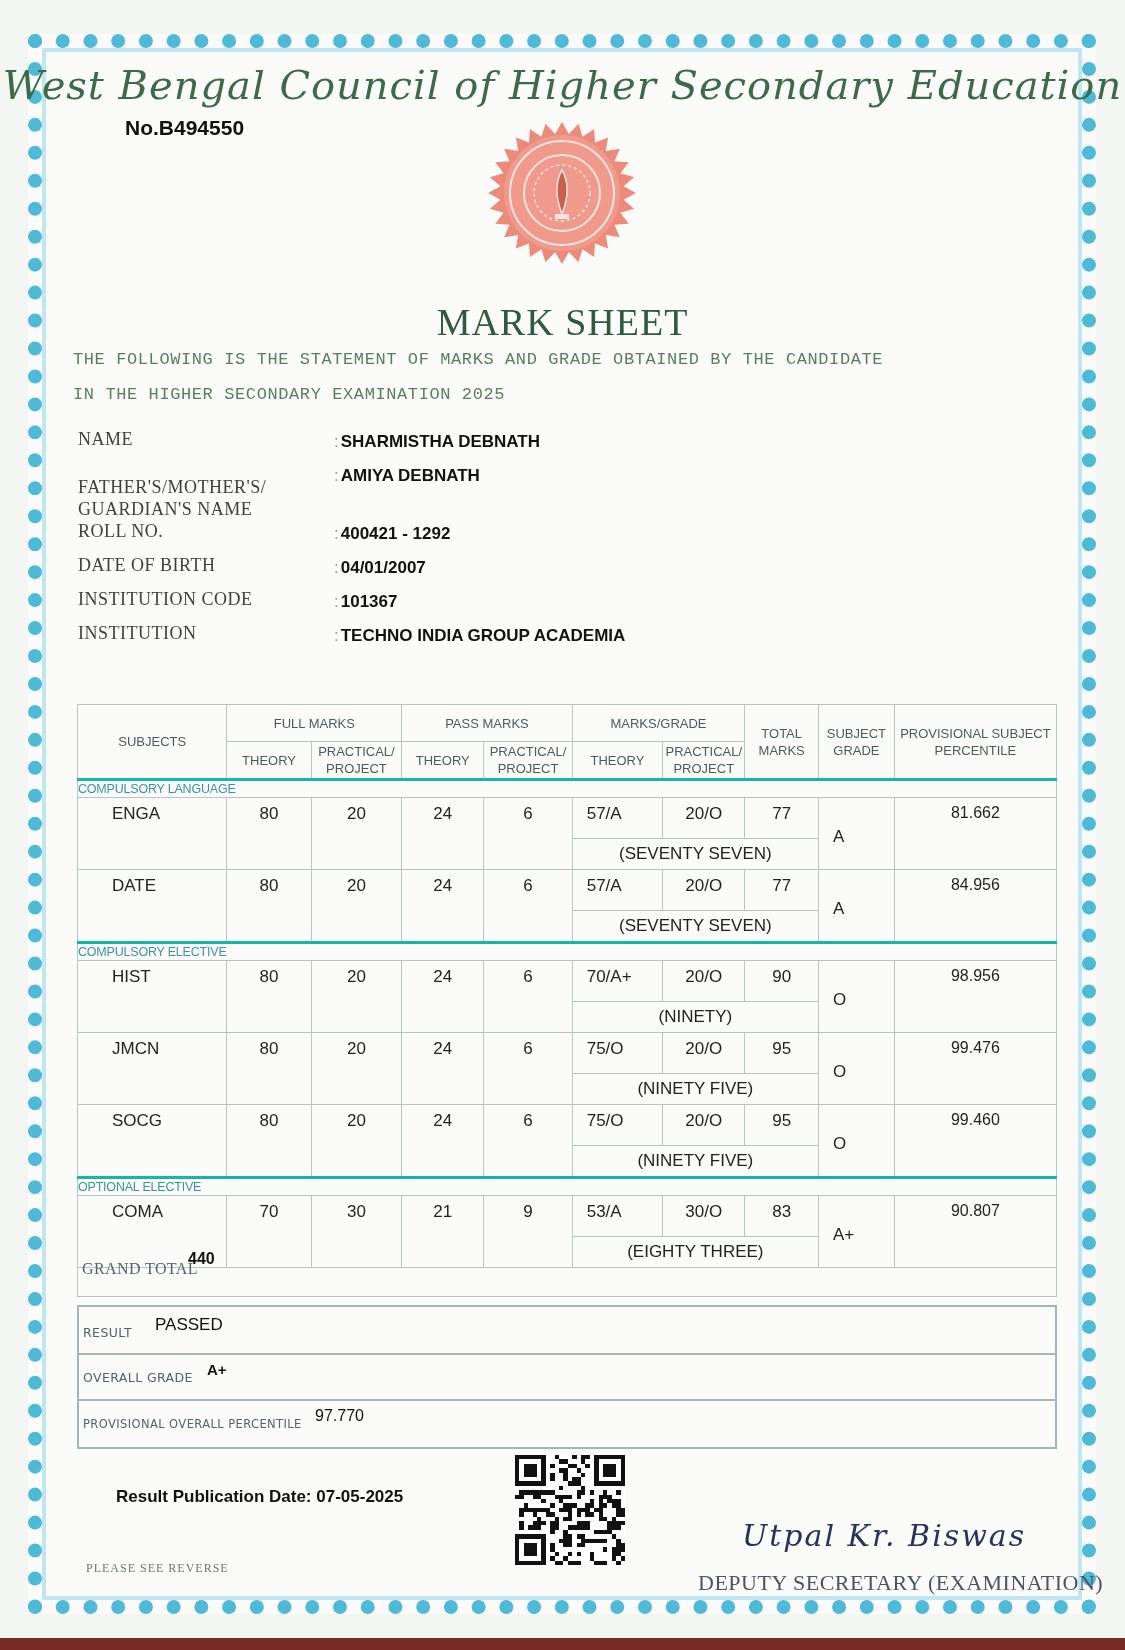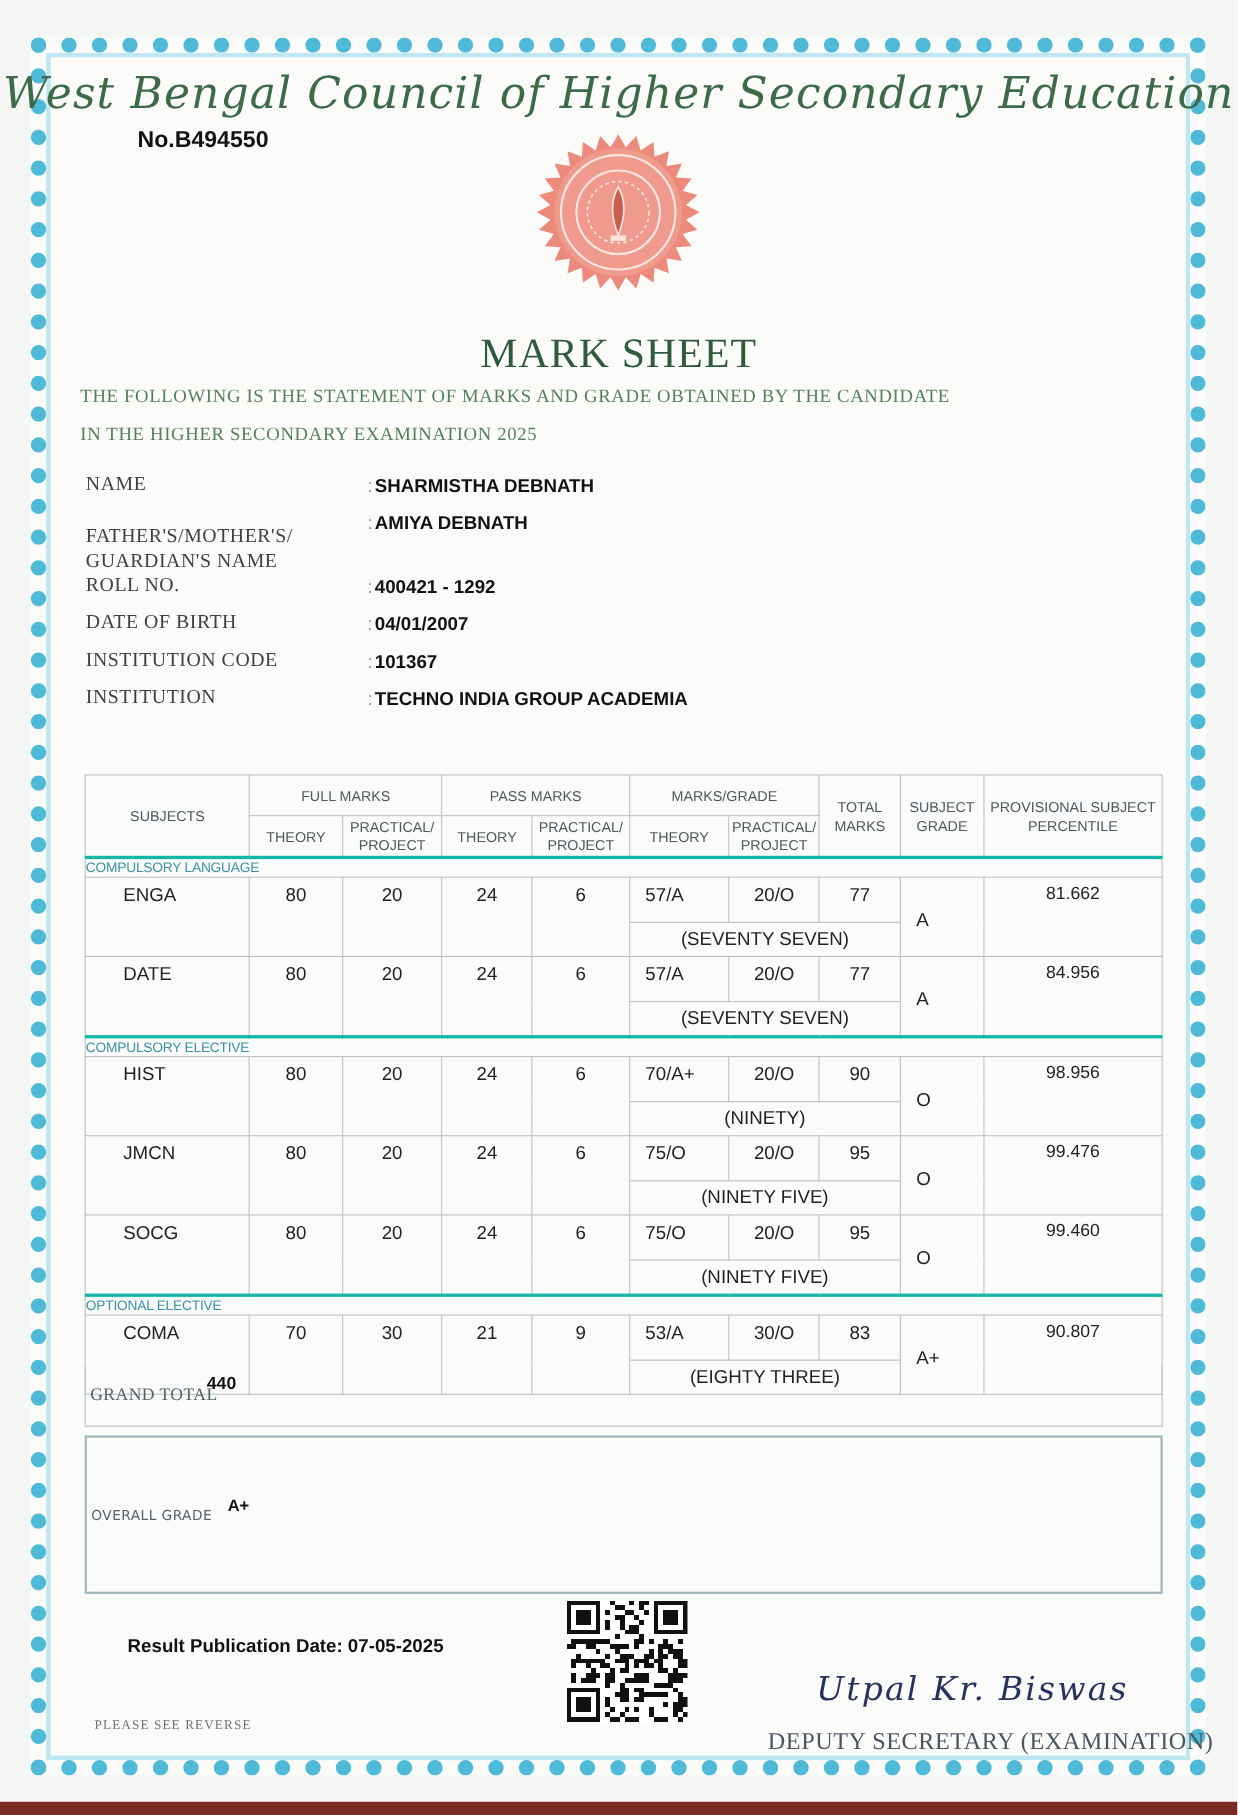--- a/index.html
+++ b/index.html
@@ -25,21 +25,21 @@
     font-family:"DejaVu Serif", serif; font-size:40px; color:#3d6b4a;
     letter-spacing:1px; font-style:italic;
   }
   .serial { position:absolute; left:125px; top:116px; font-size:21px; font-weight:bold; color:#111; }
   .seal { position:absolute; left:477px; top:118px; width:170px; height:150px; }
   .heading {
     position:absolute; left:0; width:1125px; top:300px; text-align:center;
     font-family:"Liberation Serif", serif; font-size:38px; color:#2f5a3c; letter-spacing:1px;
   }
   .statement {
-    position:absolute; left:73px; font-family:Liberation Serif, serif;
+    position:absolute; left:73px; font-family:Liberation Mono, monospace;
     font-size:17px; color:#56805a; letter-spacing:0.6px;
   }
   .s1 { top:350px; } .s2 { top:385px; }
   .info-label {
     position:absolute; left:78px; font-family:"Liberation Serif", serif;
     font-size:18px; color:#404040; letter-spacing:0.5px; line-height:22px;
   }
   .info-value {
     position:absolute; left:334px; font-size:17px; font-weight:bold; color:#111;
   }
@@ -271,23 +271,31 @@
       </tr>
     </tbody>
 </table>
 
 <div class="total-box">
   <span class="small-label" style="position:absolute;left:4px;top:18px;font-family:'Liberation Serif',serif;font-size:16px;">GRAND TOTAL</span>
   <span class="val" style="position:absolute;left:110px;top:8px;font-weight:bold;font-size:16px;">440</span>
 </div>
 
 <div class="res-box">
+  <div class="res-row" style="top:0">
+    <span class="small-label" style="position:absolute;left:4px;top:18px;">RESULT</span>
+    <span class="val" style="position:absolute;left:76px;top:8px;">PASSED</span>
+  </div>
   <div class="res-row" style="top:46px">
     <span class="small-label" style="position:absolute;left:4px;top:17px;">OVERALL GRADE</span>
     <span class="val" style="position:absolute;left:128px;top:8px;font-weight:bold;font-size:15px;">A+</span>
+  </div>
+  <div class="res-row" style="top:92px">
+    <span class="small-label" style="position:absolute;left:4px;top:18px;font-size:11.5px;">PROVISIONAL OVERALL PERCENTILE</span>
+    <span class="val" style="position:absolute;left:236px;top:8px;font-size:16px;">97.770</span>
   </div>
 </div>
 
 <div class="pub-date">Result Publication Date: 07-05-2025</div>
 
 <svg class="qr" id="qr" viewBox="0 0 25 25" shape-rendering="crispEdges">
     <rect x="0" y="0" width="25" height="25" fill="#fff"></rect>
     <rect x="9" y="0" width="1" height="1" fill="#111"></rect>
     <rect x="13" y="0" width="1" height="1" fill="#111"></rect>
     <rect x="15" y="0" width="1" height="1" fill="#111"></rect>

